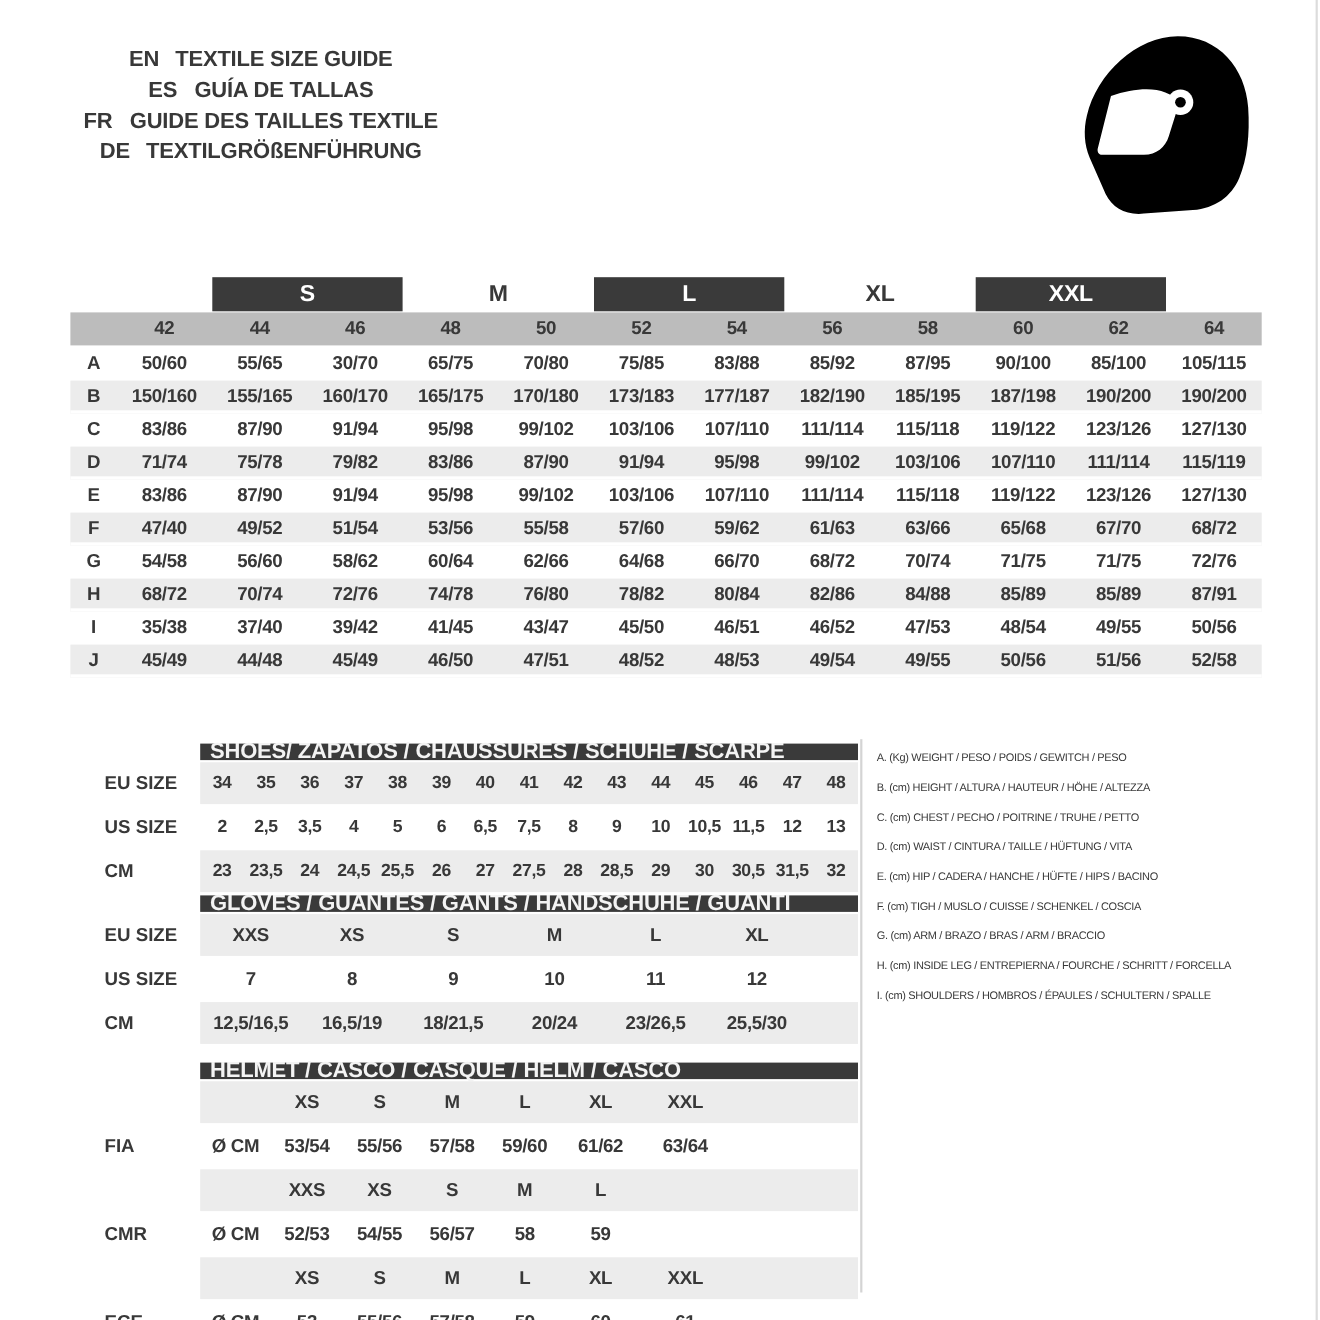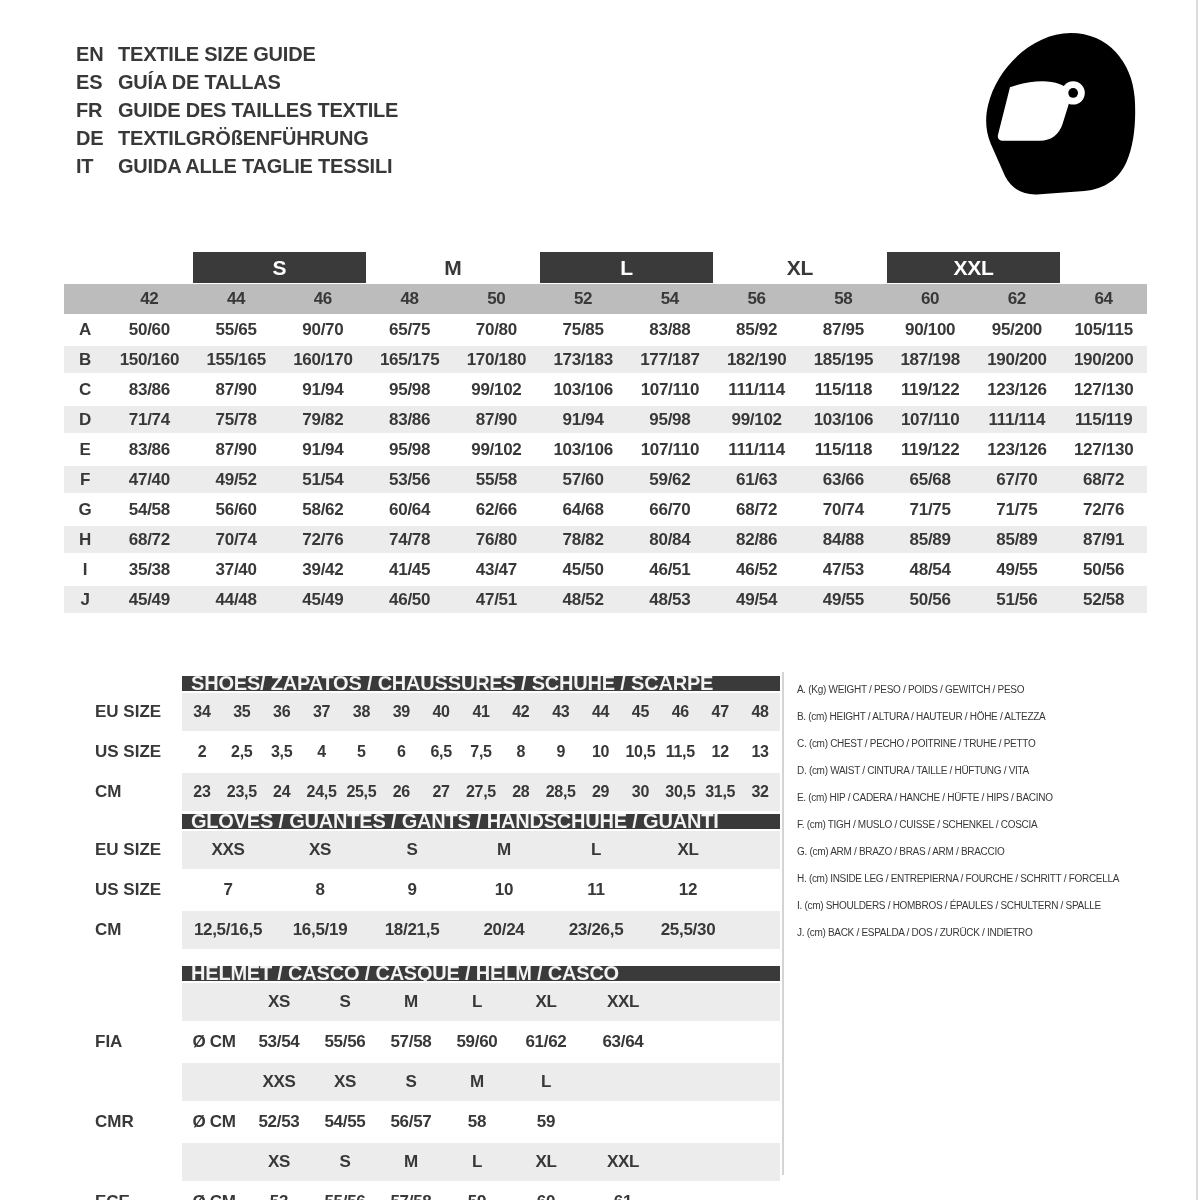--- a/index.html
+++ b/index.html
@@ -8,21 +8,21 @@
     background:#ffffff;
     font-family:"Liberation Sans", sans-serif;
     color:#383838;
     position:relative;
     overflow:hidden;
   }
 
   
   .lang-block { position:absolute; left:76px; top:40px; }
   .lang-row { display:flex; height:28px; align-items:center;
-              font-weight:bold; font-size:20px; letter-spacing:-0.2px; }
+              font-weight:bold; font-size:20px; letter-spacing:-0.2px;justify-content:center; }
   .lang-code { width:42px; flex:0 0 42px; }
 
   
   .helmet-logo { position:absolute; left:980px; top:28px; width:162px; height:172px; }
 
   
   .textile { position:absolute; left:64px; top:252px; width:1083px; }
   .t-grid { display:grid; grid-template-columns:42px repeat(12, 1fr); }
   .size-header { height:31px; }
   .size-group { grid-row:1; display:flex; align-items:center; justify-content:center;
@@ -78,24 +78,20 @@
     <span class="lang-label">GUÍA DE TALLAS</span>
   </div>
   <div class="lang-row">
     <span class="lang-code">FR</span>
     <span class="lang-label">GUIDE DES TAILLES TEXTILE</span>
   </div>
   <div class="lang-row">
     <span class="lang-code">DE</span>
     <span class="lang-label">TEXTILGRÖßENFÜHRUNG</span>
   </div>
-  <div class="lang-row">
-    <span class="lang-code">IT</span>
-    <span class="lang-label">GUIDA ALLE TAGLIE TESSILI</span>
-  </div>
 </div>
 
 <div class="helmet-logo">
   <svg viewBox="0 0 100 106" width="162" height="172" aria-hidden="true">
     <path fill="#000000" d="M56 3 C79 3 94 21 95.5 43 C96.5 58 95 72 90.5 82.5 C86 93 77 99.5 64.5 100.5 L37 102.5 C27 103.5 19.5 99.5 15.5 91.5 L6.5 71 C3.5 64 3 55.5 5 47.5 C10.5 24 33 3 56 3 Z"></path>
     <path fill="#ffffff" d="M18.5 36.5 C30 32.5 41.5 31.5 49 34.5 L53.5 36.5 C56.5 37.8 57 39.8 56 43 L51 59 C49 65.5 44 69.5 37 69.5 L13.5 69.5 C11.5 69.5 10.5 67.5 11.2 65.5 Z"></path>
     <circle cx="57.5" cy="40" r="7.2" fill="#ffffff"></circle>
     <circle cx="57.5" cy="40" r="3" fill="#000000"></circle>
   </svg>
 </div>
@@ -121,29 +117,29 @@
       <div class="num-cell">58</div>
       <div class="num-cell">60</div>
       <div class="num-cell">62</div>
       <div class="num-cell">64</div>
     </div>
   <div class="t-rows" id="textile-rows">
       <div class="t-grid t-row">
         <div class="letter-cell">A</div>
         <div class="val-cell">50/60</div>
         <div class="val-cell">55/65</div>
-        <div class="val-cell">90/70</div>
+        <div class="val-cell">30/70</div>
         <div class="val-cell">65/75</div>
         <div class="val-cell">70/80</div>
         <div class="val-cell">75/85</div>
         <div class="val-cell">83/88</div>
         <div class="val-cell">85/92</div>
         <div class="val-cell">87/95</div>
         <div class="val-cell">90/100</div>
-        <div class="val-cell">95/200</div>
+        <div class="val-cell">85/100</div>
         <div class="val-cell">105/115</div>
       </div>
       <div class="t-grid t-row shaded">
         <div class="letter-cell">B</div>
         <div class="val-cell">150/160</div>
         <div class="val-cell">155/165</div>
         <div class="val-cell">160/170</div>
         <div class="val-cell">165/175</div>
         <div class="val-cell">170/180</div>
         <div class="val-cell">173/183</div>
@@ -468,17 +464,16 @@
 <div class="legend" id="legend">
     <div class="legend-item">A. (Kg) WEIGHT / PESO / POIDS / GEWITCH / PESO</div>
     <div class="legend-item">B. (cm) HEIGHT / ALTURA / HAUTEUR / HÖHE / ALTEZZA</div>
     <div class="legend-item">C. (cm) CHEST / PECHO / POITRINE / TRUHE / PETTO</div>
     <div class="legend-item">D. (cm) WAIST / CINTURA / TAILLE / HÜFTUNG / VITA</div>
     <div class="legend-item">E. (cm) HIP / CADERA / HANCHE / HÜFTE / HIPS / BACINO</div>
     <div class="legend-item">F. (cm) TIGH / MUSLO / CUISSE / SCHENKEL / COSCIA</div>
     <div class="legend-item">G. (cm) ARM / BRAZO / BRAS / ARM / BRACCIO</div>
     <div class="legend-item">H. (cm) INSIDE LEG / ENTREPIERNA / FOURCHE / SCHRITT / FORCELLA</div>
     <div class="legend-item">I. (cm) SHOULDERS / HOMBROS / ÉPAULES / SCHULTERN / SPALLE</div>
-    <div class="legend-item">J. (cm) BACK / ESPALDA / DOS / ZURÜCK / INDIETRO</div>
   </div>
 
 <div class="divider-v"></div>
 <div class="edge-right"></div>
 
 </body></html>

